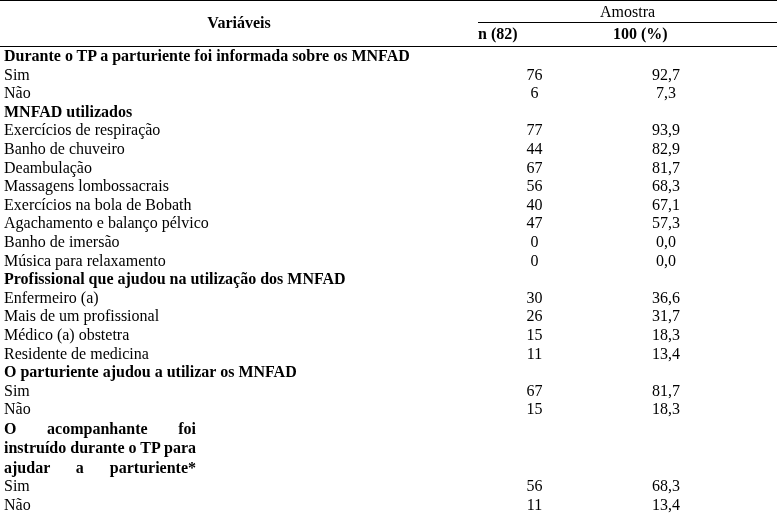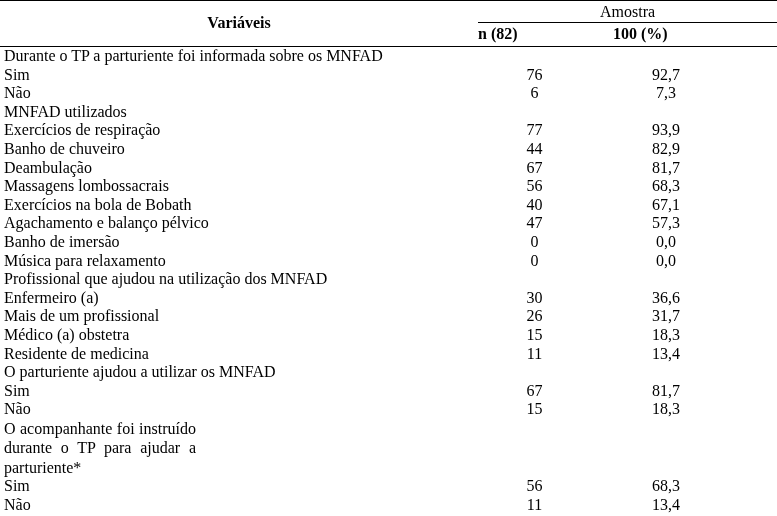--- a/index.html
+++ b/index.html
@@ -72,21 +72,21 @@
   }
   td.var-cell.wrap {
     white-space: normal;
     text-align: justify;
     text-align-last: justify;
     padding-right: 282px;
     line-height: 19.4px;
     margin-top: 32px;
   }
   tr.section td.var-cell {
-    font-weight: normal;
+    font-weight: bold;
   }
   td.num-cell {
     text-align: center;
   }
   td.num-n   { padding-right: 22px; }
   td.num-pct { padding-right: 58px; }
 
   tr.section td.num-n,
   tr.section td.num-pct { }
 </style>

